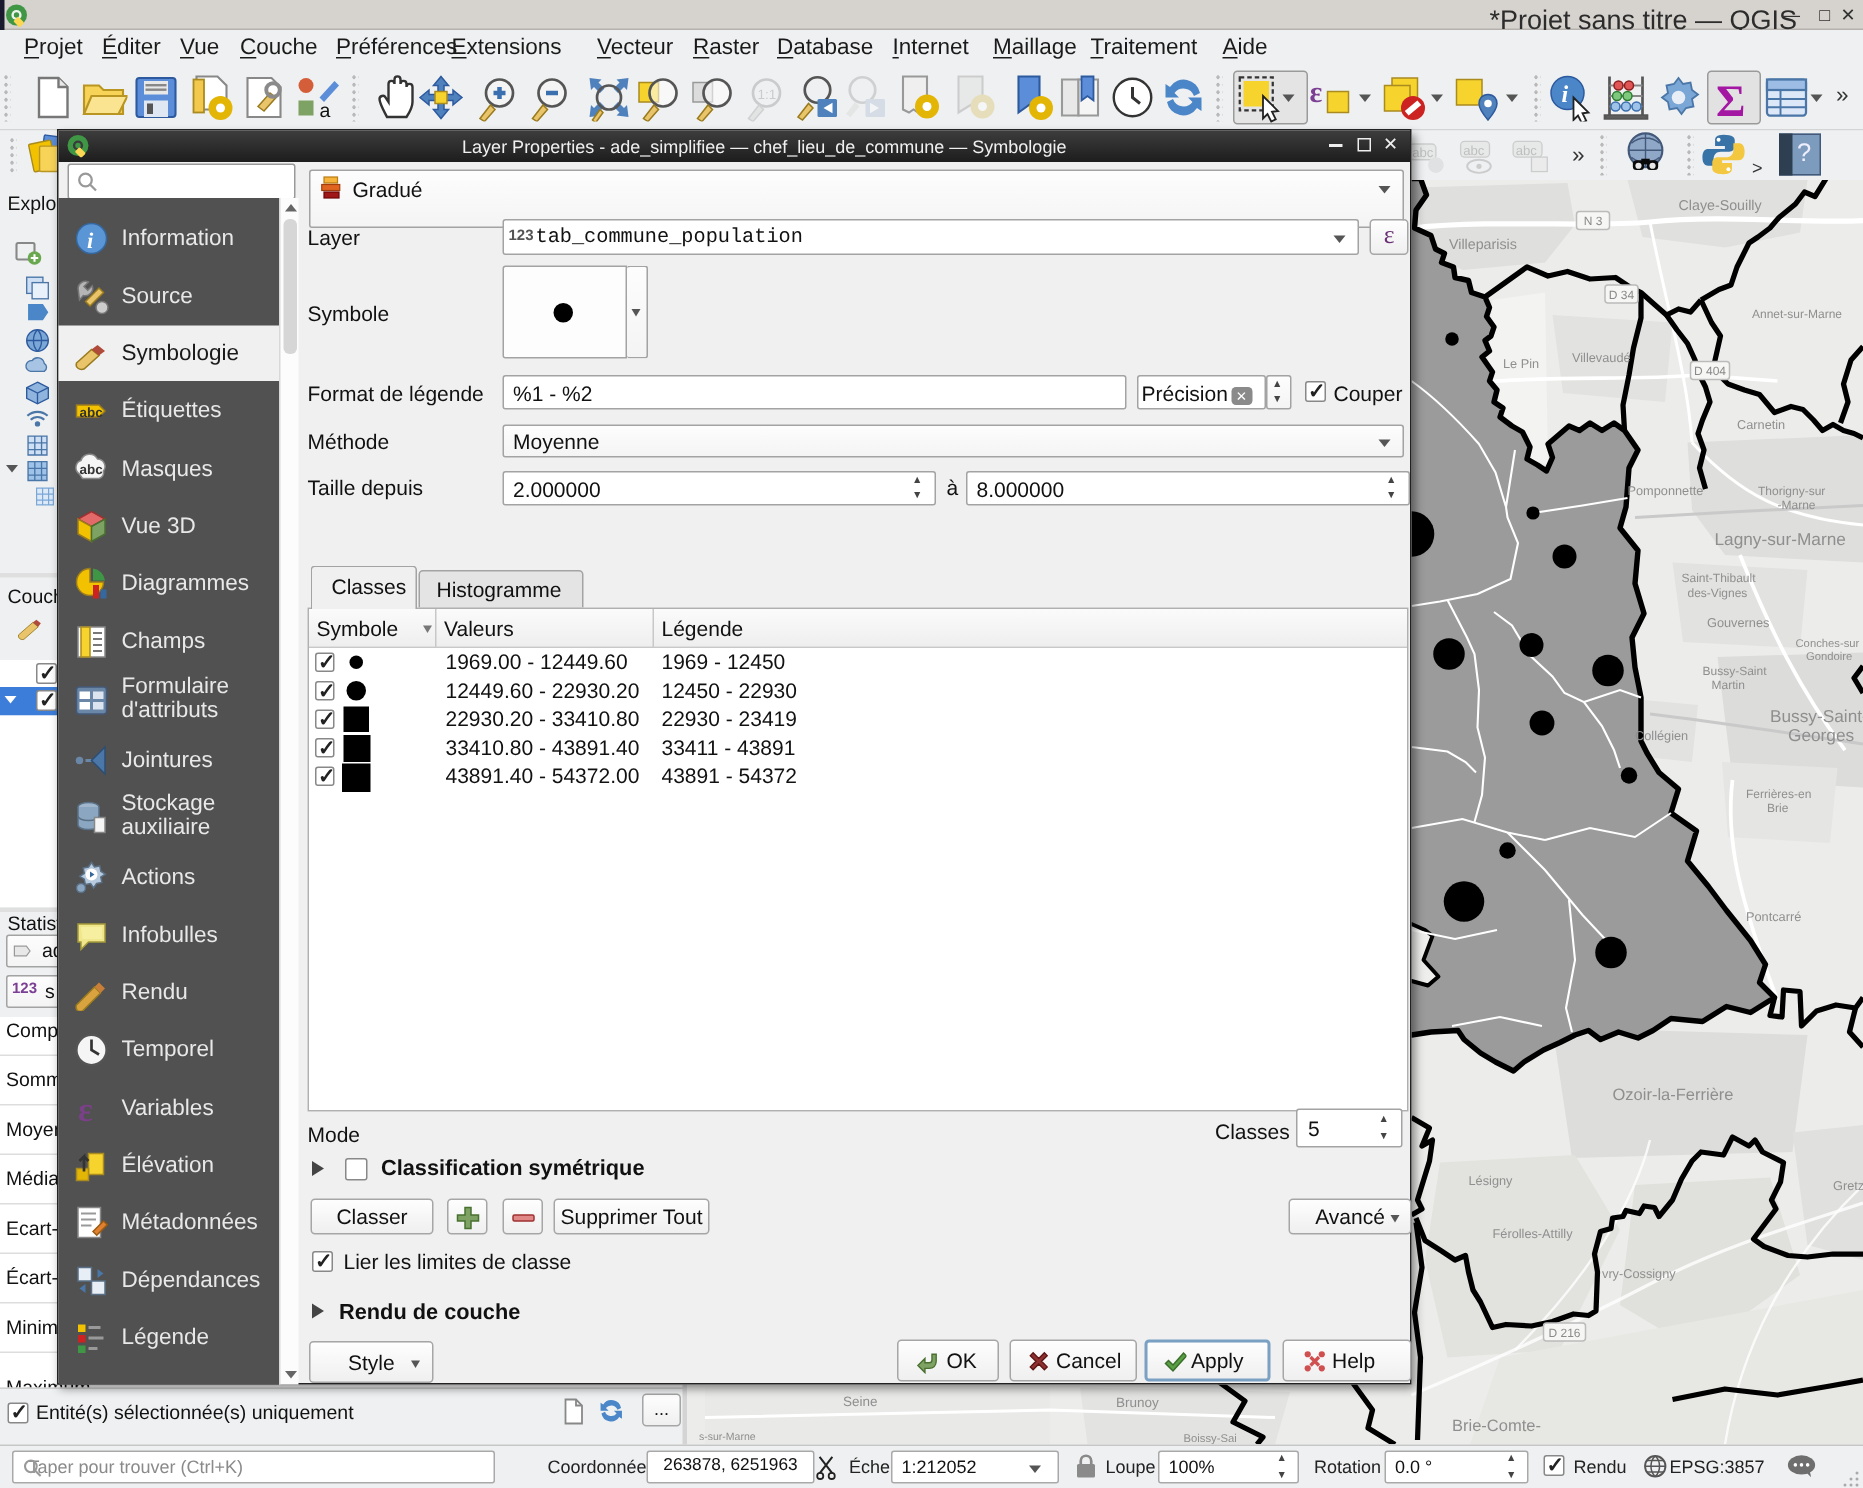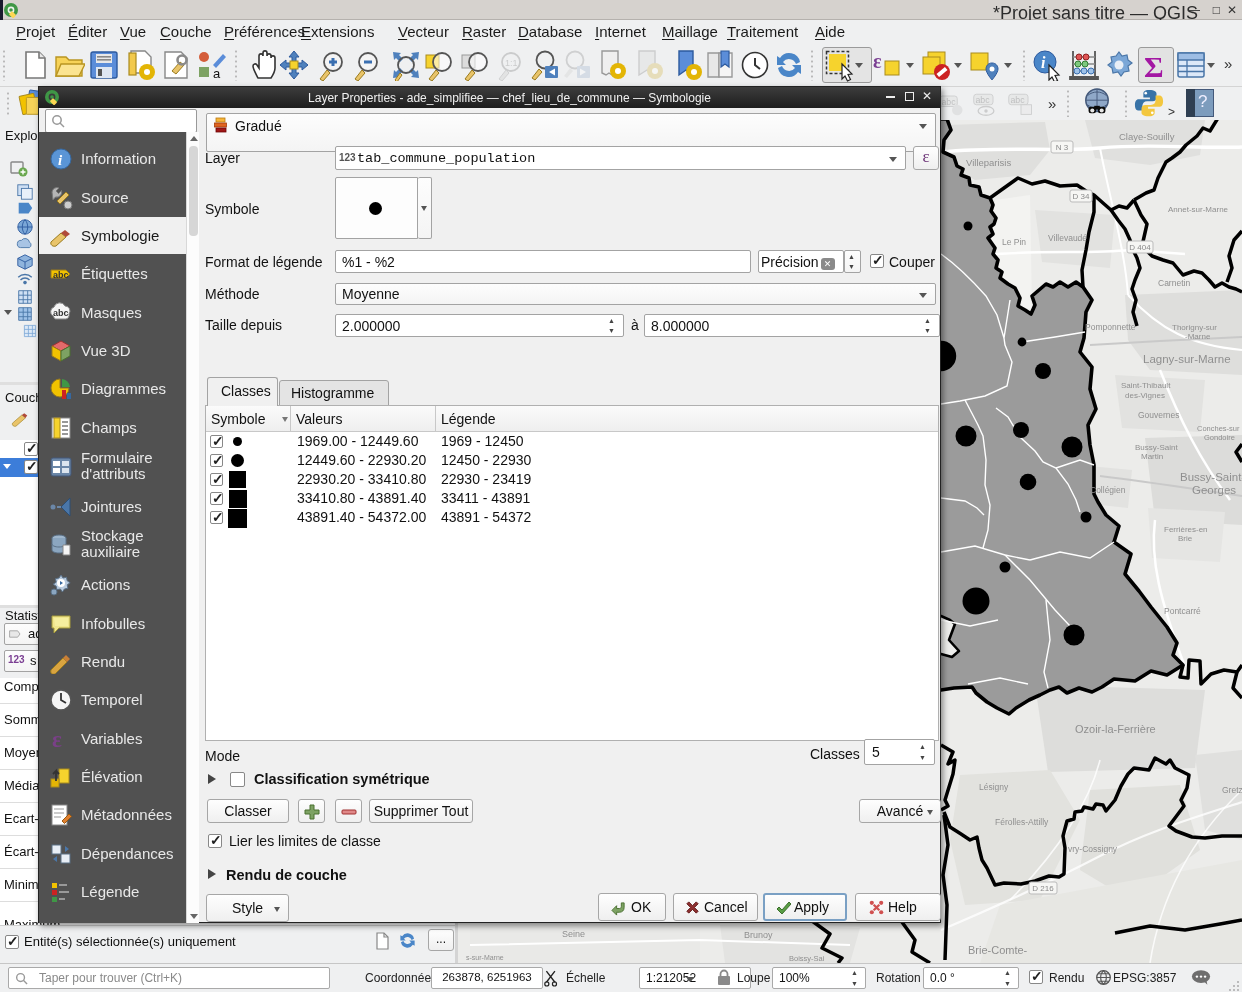--- a/index.html
+++ b/index.html
@@ -542,31 +542,31 @@
   </g>
 </svg>
 </div>
 
 <div class="abs" id="statusbar">
   <div class="sb-box" style="left:8px;width:322px;color:#8a8a8a">
     <svg class="abs" style="left:6px;top:4px" width="13" height="13" viewBox="0 0 14 14">
         <circle cx="6" cy="6" r="4.2" fill="none" stroke="#999" stroke-width="1.5"></circle>
         <path d="M9 9l4 4" stroke="#999" stroke-width="1.5"></path>
       </svg>
-    <span style="margin-left:24px">Taper pour trouver (Ctrl+K)</span>
+    <span style="margin-left:4px">Taper pour trouver (Ctrl+K)</span>
   </div>
   <div class="sb-lbl" style="left:365px">Coordonnée</div>
   <div class="sb-box" style="left:431px;width:112px;text-align:center;font-size:11.5px">263878, 6251963</div>
   <svg class="abs" style="left:543px;top:5px" width="17" height="18" viewBox="0 0 20 20">
       <path d="M4 2l10 13M14 2L4 15" stroke="#222" stroke-width="1.6"></path>
       <circle cx="4.5" cy="17" r="2.4" fill="none" stroke="#222" stroke-width="1.4"></circle>
       <circle cx="13.5" cy="17" r="2.4" fill="none" stroke="#222" stroke-width="1.4"></circle>
     </svg>
   <div class="sb-lbl" style="left:566px">Échelle</div>
-  <div class="sb-box" style="left:639px;width:112px">1:212052</div>
+  <div class="sb-box" style="left:594px;width:112px">1:212052</div>
   <div class="arrow-d" style="left:686px;top:13px"></div>
   <svg class="abs" style="left:717px;top:5px" width="14" height="17" viewBox="0 0 14 17">
       <rect x="1" y="7" width="12" height="9" rx="1" fill="#8a8a8a"></rect>
       <path d="M3.5 7V5a3.5 3.5 0 0 1 7 0v2" fill="none" stroke="#8a8a8a" stroke-width="1.8"></path>
     </svg>
   <div class="sb-lbl" style="left:737px">Loupe</div>
   <div class="sb-box" style="left:772px;width:94px">100%</div>
   <div class="spin" style="left:848px;top:5px;height:18px"></div>
   <div class="sb-lbl" style="left:876px">Rotation</div>
   <div class="sb-box" style="left:923px;width:96px">0.0 °</div>

